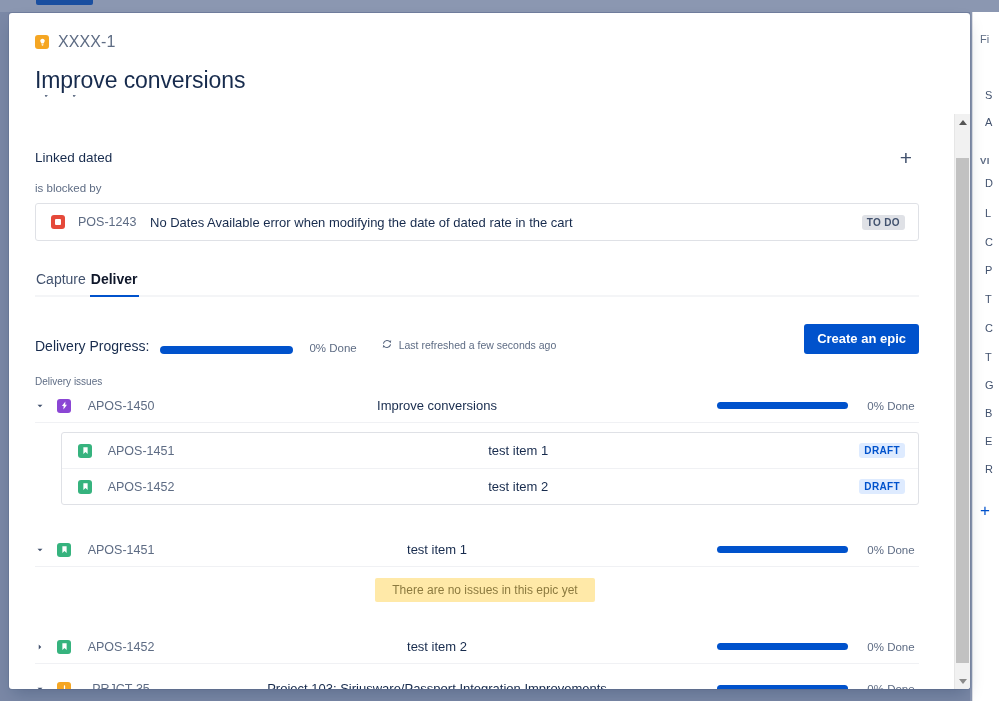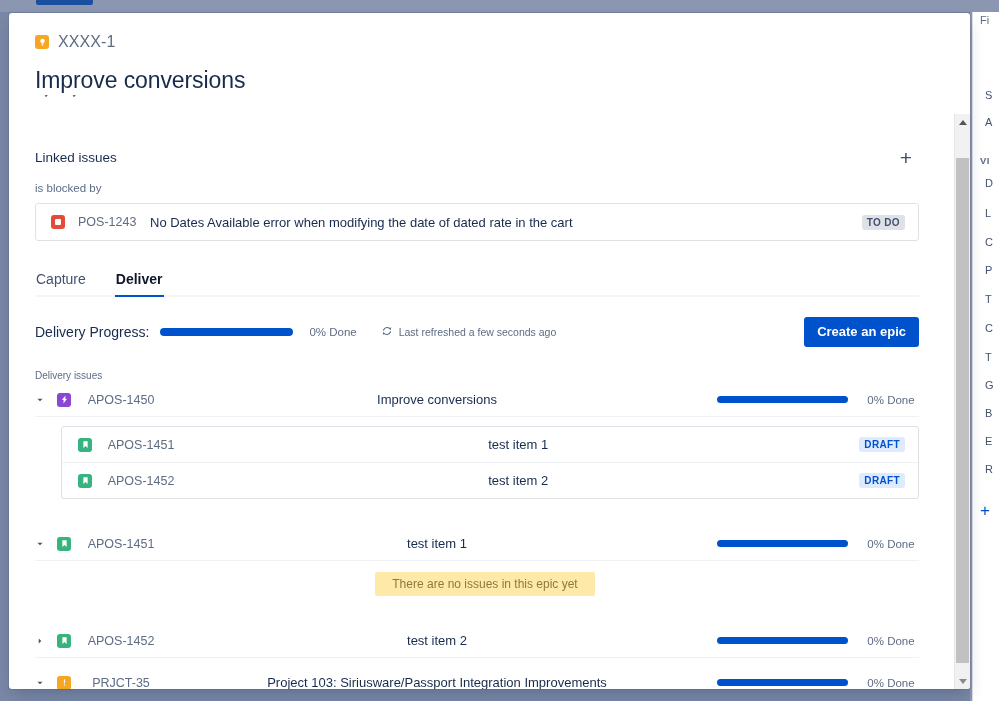--- a/index.html
+++ b/index.html
@@ -77,29 +77,29 @@
   .bug-icon .dot{width:6px;height:6px;background:#fff;border-radius:1px;}
   .lc-key{font-size:12.5px;color:#5e6c84;margin-left:13px;width:72px;flex:0 0 auto;}
   .lc-summary{font-size:13px;color:#172b4d;flex:1 1 auto;overflow:hidden;white-space:nowrap;text-overflow:ellipsis;}
   .lozenge{
     background:#dfe1e6;color:#42526e;font-size:10px;font-weight:bold;
     letter-spacing:.35px;padding:2px 5px;border-radius:3px;flex:0 0 auto;
   }
   .lozenge.draft{background:#deebff;color:#0052cc;}
 
   
-  .tabs{display:flex;gap:28px;margin-top:30px;border-bottom:2px solid #f4f5f7;}
+  .tabs{display:flex;gap:3px;margin-top:30px;border-bottom:2px solid #f4f5f7;}
   .tab{
     font-size:14px;color:#42526e;padding:0 1px 8px 1px;cursor:pointer;
     border-bottom:2px solid transparent;margin-bottom:-2px;
   }
   .tab.active{color:#0f172a;font-weight:bold;border-bottom-color:#0052cc;}
 
   
-  .dp-row{display:flex;align-items:center;margin-top:19px;height:32px;}
+  .dp-row{display:flex;align-items:flex-end;margin-top:25px;height:32px;}
   .dp-label{font-size:14px;color:#172b4d;}
   .bar{
     height:8px;border-radius:4px;background:#0052cc;
     margin-left:11px;flex:0 0 auto;
   }
   .dp-pct{font-size:11.5px;color:#5e6c84;margin-left:16px;}
   .refresh{display:flex;align-items:center;gap:6px;margin-left:24px;}
   .refresh .txt{font-size:10.5px;color:#5e6c84;}
   .dp-actions{margin-left:auto;display:flex;gap:8px;}
   .btn{
@@ -166,21 +166,21 @@
 </head>
 <body>
 
 <div class="screen">
 
   <div class="bg-topbar"></div>
   <div class="bg-tab-indicator"></div>
   <div class="bg-right"></div>
 
   <div class="side-panel" id="side-panel">
-      <div class="sp-row " style="position: absolute; top: 3px;">Fi</div>
+      <div class="sp-row " style="position: absolute; top: 22px;">Fi</div>
       <div class="sp-row sp-head" style="position: absolute; top: 52px; padding-left: 32px;">DE</div>
       <div class="sp-row sp-sub" style="position: absolute; top: 78px;">S</div>
       <div class="sp-row sp-sub" style="position: absolute; top: 105px;">A</div>
       <div class="sp-row sp-head" style="position: absolute; top: 144px;">VI</div>
       <div class="sp-row sp-sub" style="position: absolute; top: 166px;">D</div>
       <div class="sp-row sp-sub" style="position: absolute; top: 196px;">L</div>
       <div class="sp-row sp-sub" style="position: absolute; top: 225px;">C</div>
       <div class="sp-row sp-sub" style="position: absolute; top: 253px;">P</div>
       <div class="sp-row sp-sub" style="position: absolute; top: 282px;">T</div>
       <div class="sp-row sp-sub" style="position: absolute; top: 311px;">C</div>
@@ -208,21 +208,21 @@
         <span class="frag" style="left:8px;">✓</span>
         <span class="frag" style="left:36px;">✓</span>
       </div>
     </div>
 
     <div class="scroll-area">
       <div class="scroll-inner">
         <div class="content">
 
           <div class="sec-head">
-            <div class="sec-title">Linked issues</div>
+            <div class="sec-title">Linked dated</div>
             <div class="plus-btn">+</div>
           </div>
           <div class="link-type">is blocked by</div>
 
           <div class="linked-card">
             <span class="bug-icon">
                 <span class="dot"></span>
               </span>
             <span class="lc-key">POS-1243</span>
             <span class="lc-summary">No Dates Available error when modifying the date of dated rate in the cart</span>

